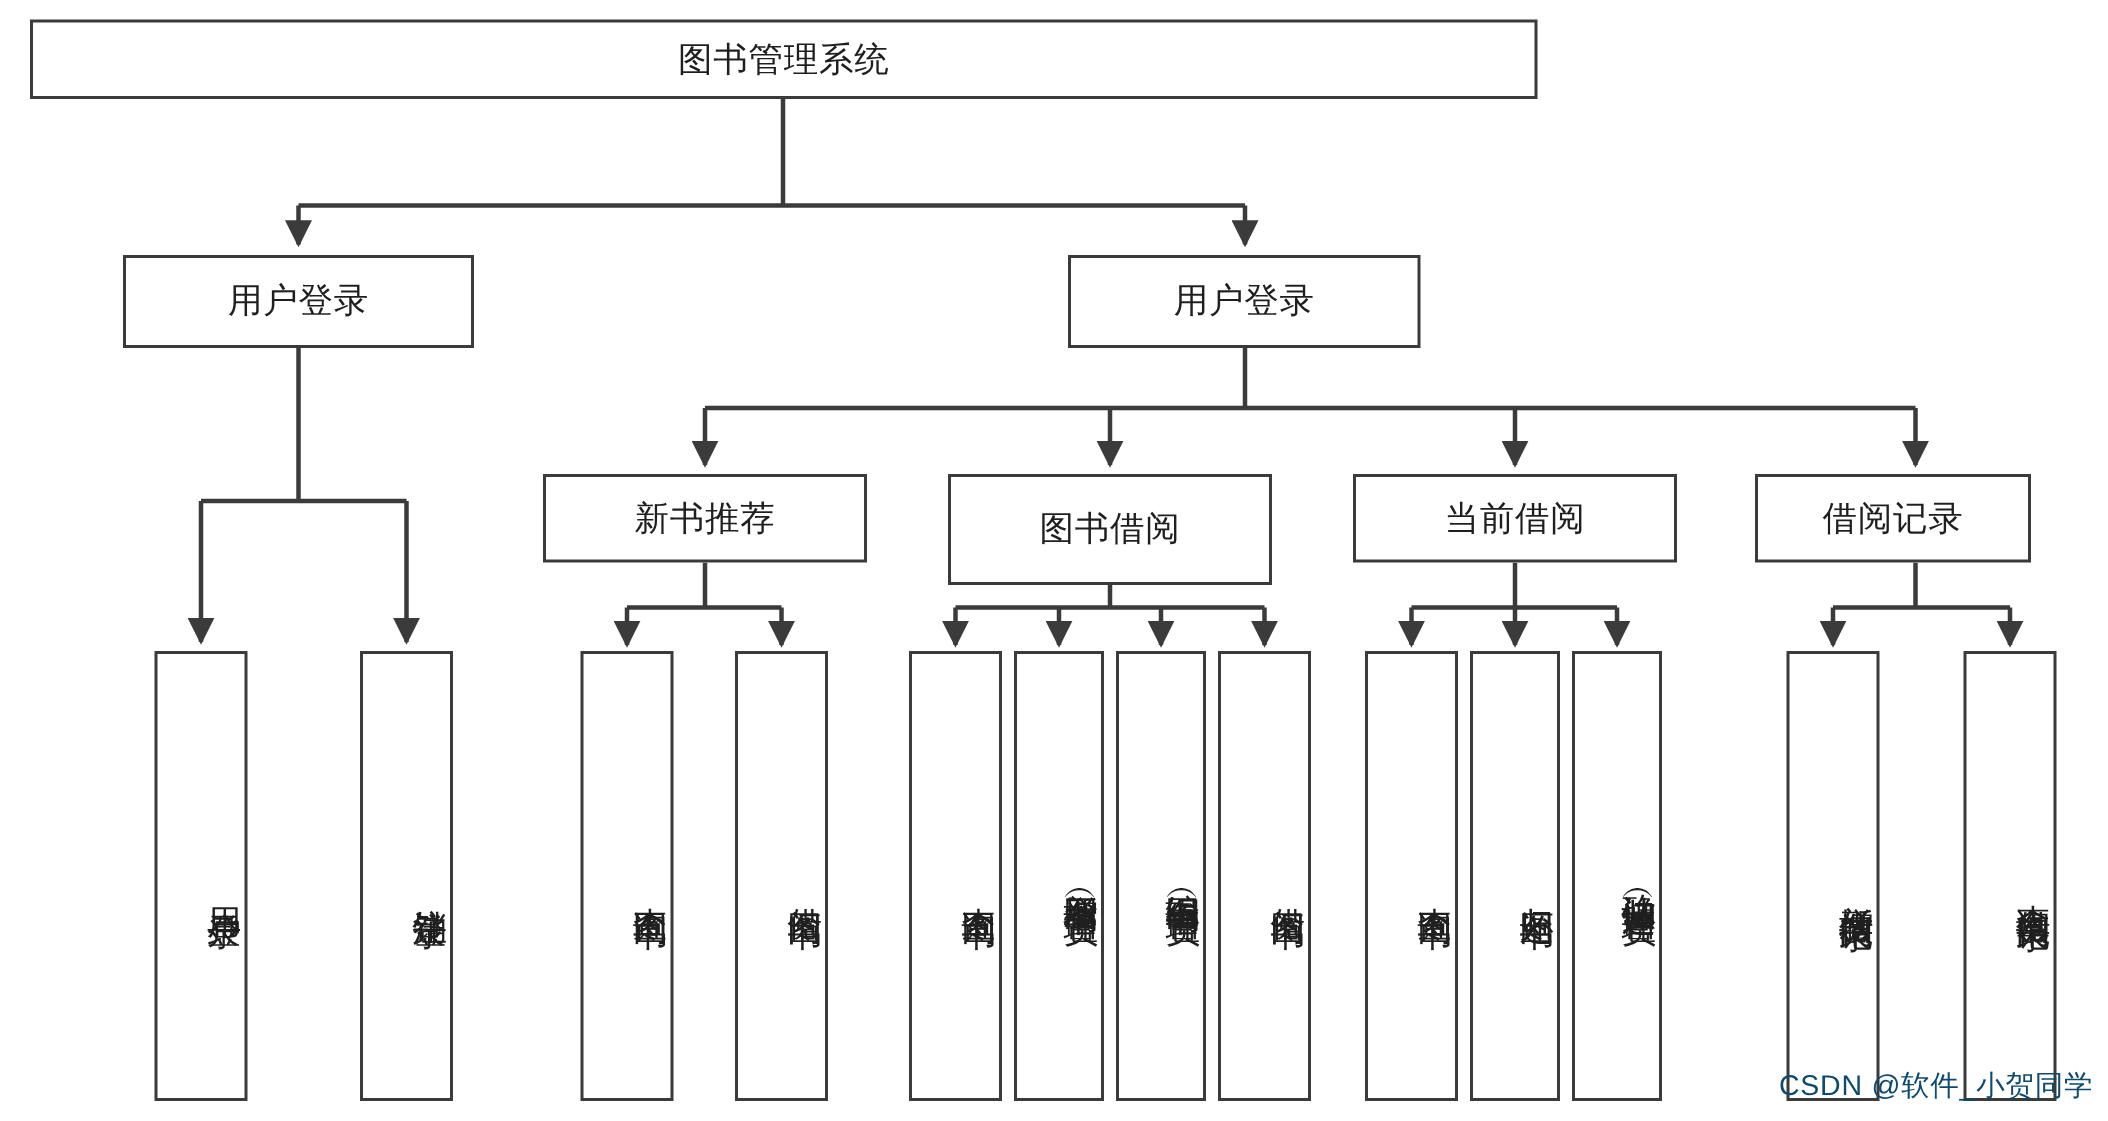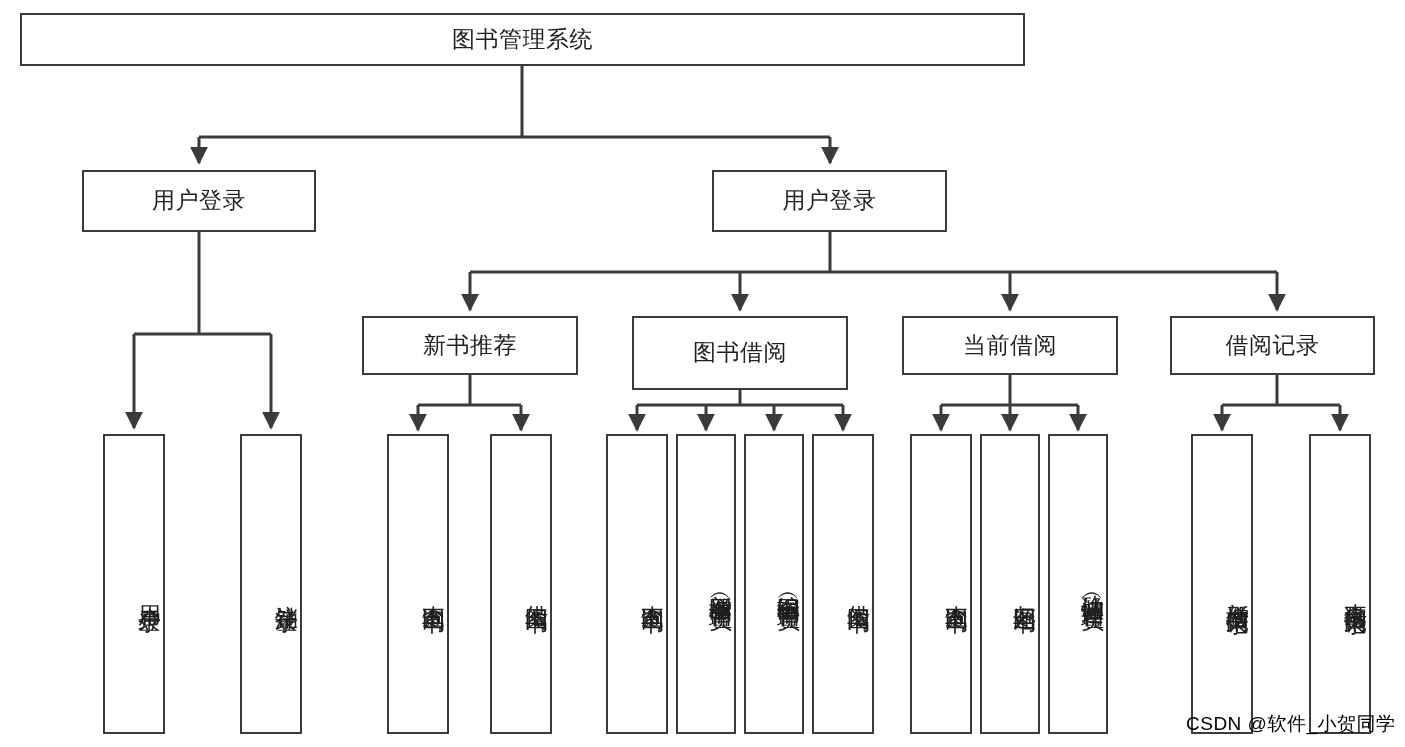--- a/index.html
+++ b/index.html
@@ -53,21 +53,21 @@
     justify-content: center;
   }
   .node.vert.topless {
     padding-top: 4px;
   }
   .watermark {
     position: absolute;
     left: 1186px;
     top: 711px;
     font-size: 19px;
-    color: #000000;
+    color: #0c4a6e;
     white-space: nowrap;
     z-index: 3;
     letter-spacing: 0.5px;
   }
 </style>
 </head>
 <body>
 
 <div id="canvas">
 
@@ -123,21 +123,21 @@
   </svg>
 
   <div class="node horiz" style="left:20px; top:13px; width:1005px; height:53px;">图书管理系统</div>
 
   <div class="node horiz" style="left:82px; top:170px; width:234px; height:62px;">用户登录</div>
   <div class="node horiz" style="left:712px; top:170px; width:235px; height:62px;">用户登录</div>
 
   <div class="node horiz" style="left:362px; top:316px; width:216px; height:59px;font-family:Liberation Serif, serif;">新书推荐</div>
   <div class="node horiz" style="left:632px; top:316px; width:216px; height:74px;">图书借阅</div>
   <div class="node horiz" style="left:902px; top:316px; width:216px; height:59px;">当前借阅</div>
-  <div class="node horiz" style="left:1170px; top:316px; width:205px; height:59px;">借阅记录</div>
+  <div class="node horiz" style="left:1170px; top:316px; width:184px; height:59px;">借阅记录</div>
 
   <div class="node vert" style="left:103px; top:434px; width:62px; height:300px;">用户登录</div>
   <div class="node vert" style="left:240px; top:434px; width:62px; height:300px;">注销登录</div>
 
   <div class="node vert" style="left:387px; top:434px; width:62px; height:300px;">查询图书</div>
   <div class="node vert" style="left:490px; top:434px; width:62px; height:300px;">借阅图书</div>
 
   <div class="node vert" style="left:606px; top:434px; width:62px; height:300px;">查询图书</div>
   <div class="node vert topless" style="left:676px; top:434px; width:60px; height:300px;">新增图书（管理员）</div>
   <div class="node vert topless" style="left:744px; top:434px; width:60px; height:300px;">编辑图书（管理员）</div>

